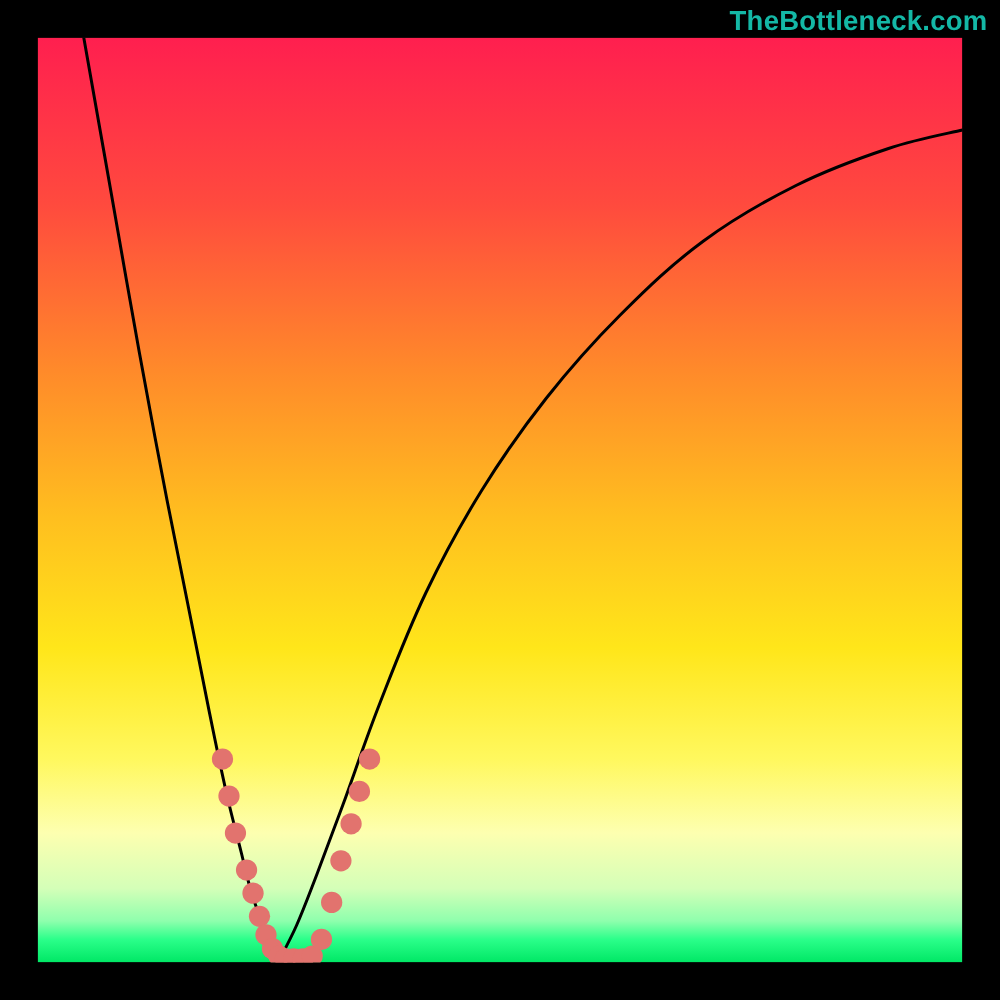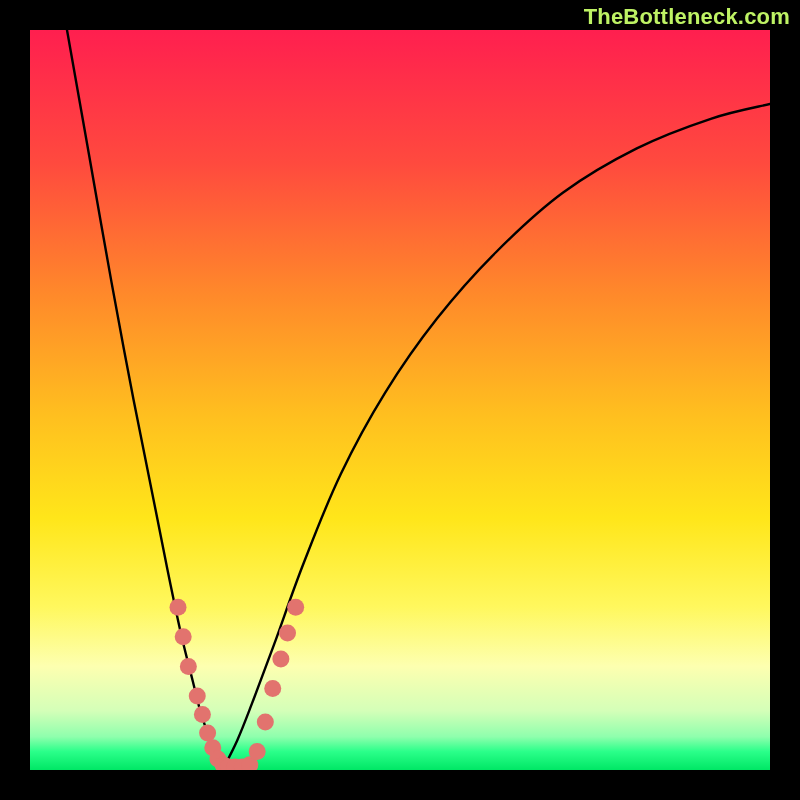--- a/index.html
+++ b/index.html
@@ -33,21 +33,21 @@
     left: 0;
     width: 100%;
     height: 100%;
   }
   .watermark {
     position: absolute;
     top: 4px;
     right: 10px;
     font-size: 22px;
     font-weight: 600;
-    color: #bef264;
+    color: #14b8a6;
     letter-spacing: 0.2px;
   }
   svg.curves {
     position: absolute;
     top: 0;
     left: 0;
     width: 100%;
     height: 100%;
     overflow: visible;
   }

